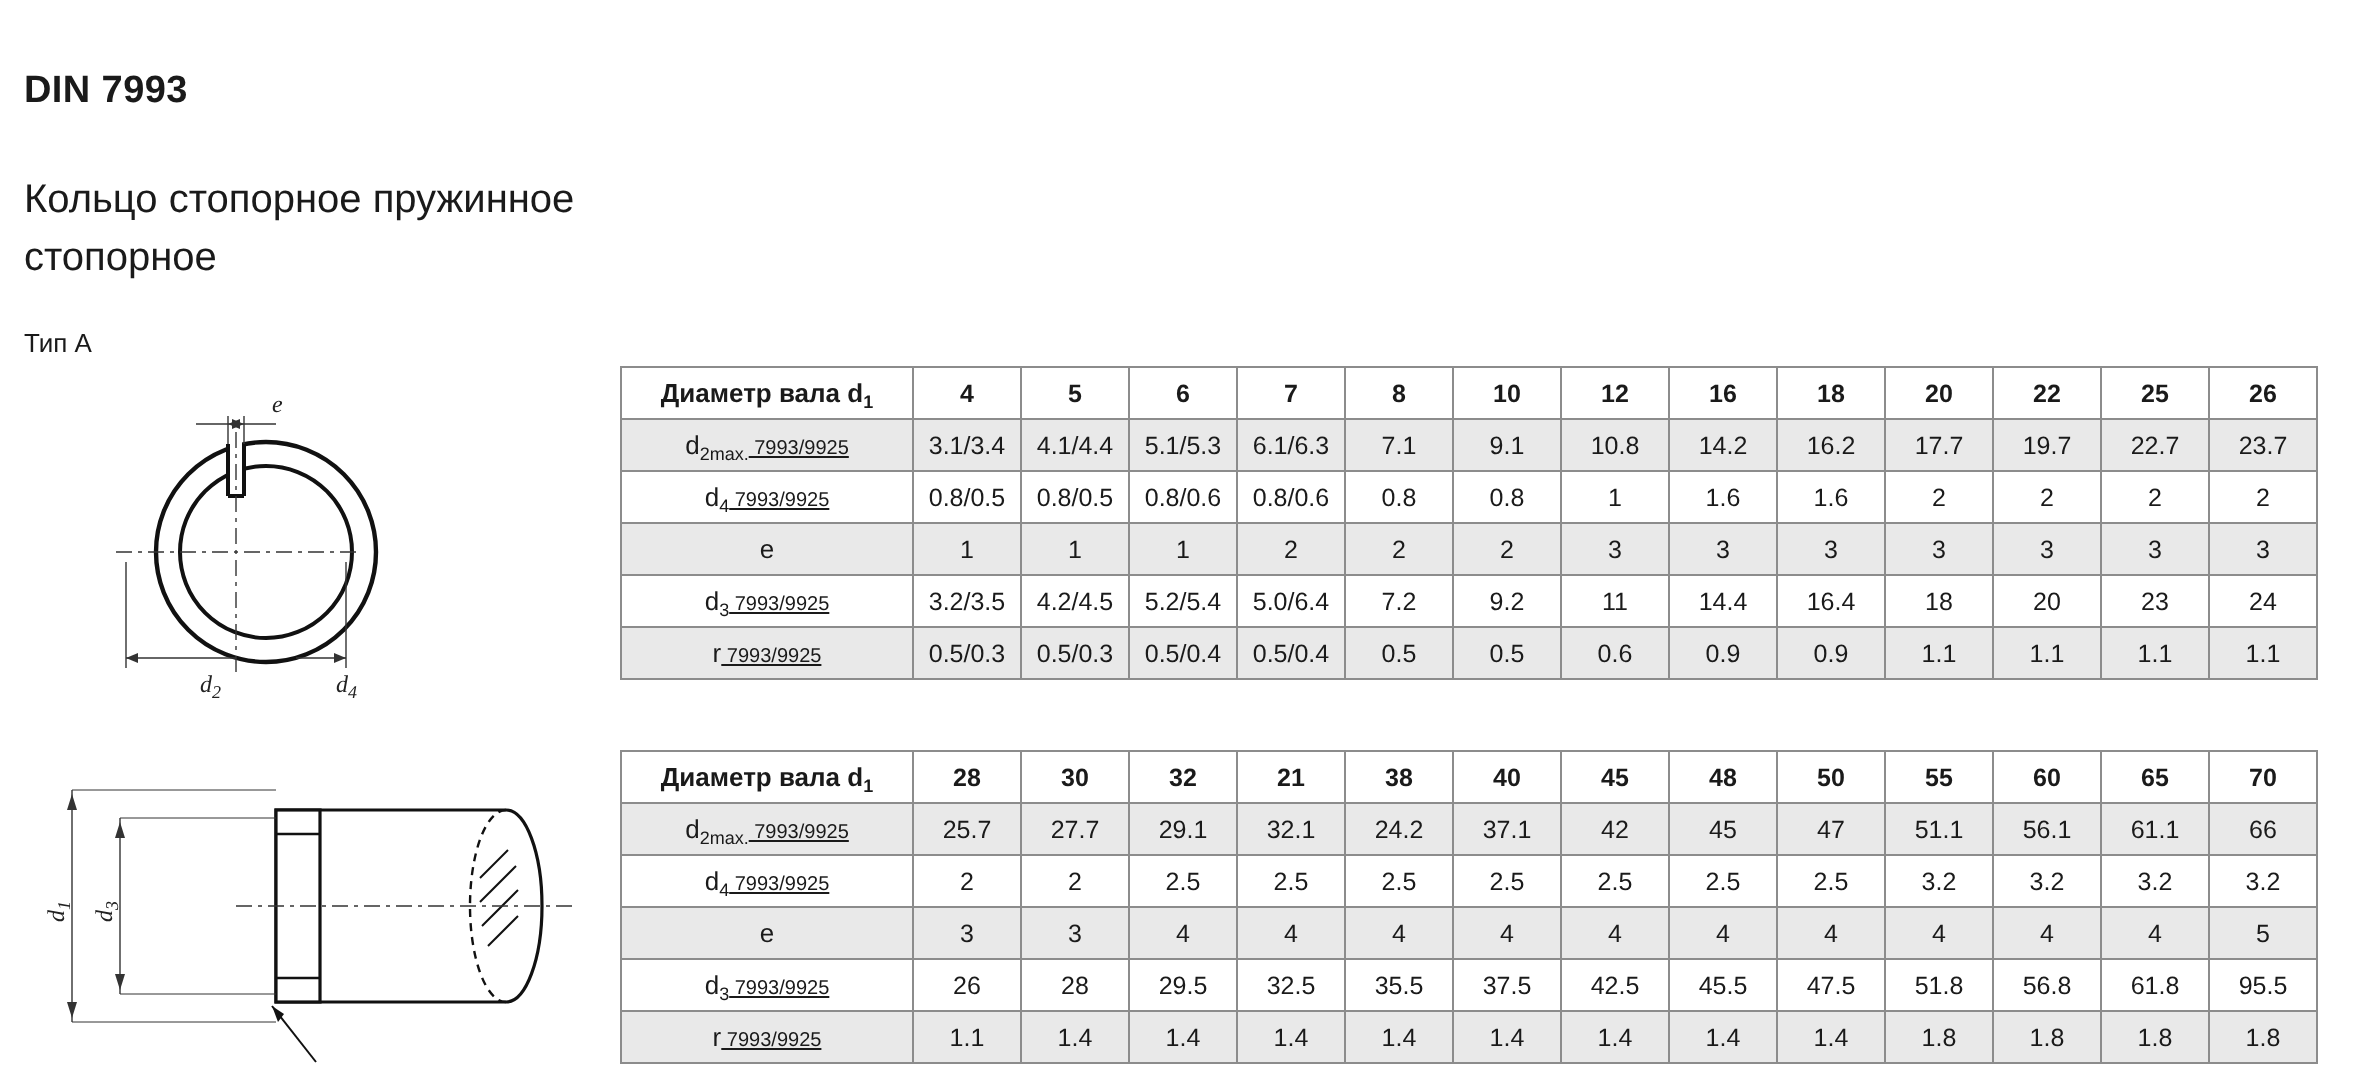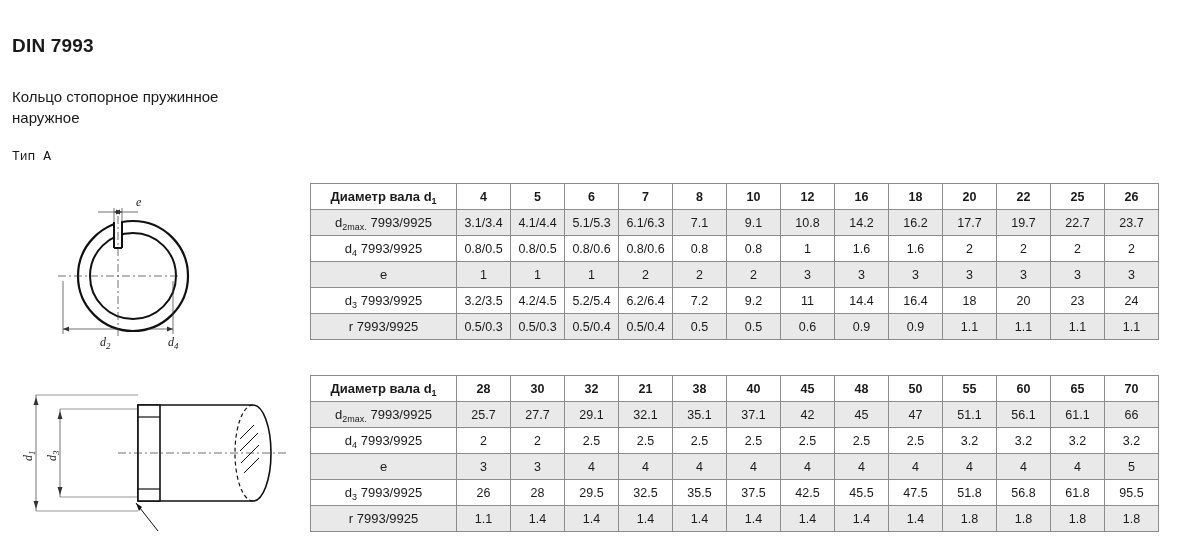--- a/index.html
+++ b/index.html
@@ -23,28 +23,27 @@
     margin-top: 28px;
   }
   .std-title {
     font-size: 19px;
     font-weight: bold;
     line-height: 1.45;
     letter-spacing: 0.2px;
   }
   .subtitle {
     margin-top: 26px;
-    font-size: 15px;
+    font-size: 20px;
     line-height: 1.45;
     max-width: 290px;
   }
   .type-label {
     margin-top: 20px;
     font-size: 13px;
-    font-family: Liberation Mono, monospace;
   }
 
   
   .drawing-top {
     position: absolute;
     left: 18px; top: 186px;
     width: 280px; height: 180px;
   }
   .drawing-bottom {
     position: absolute;
@@ -81,41 +80,41 @@
   td.rowhead {
     width: 146px;
     text-align: right;
     padding-right: 8px;
     font-size: 13px;
     white-space: nowrap;
   }
   td.rowhead.bold { font-weight: bold; }
   td.val { width: 54px; font-size: 12.5px; }
   sub { font-size: 9px; vertical-align: baseline; position: relative; top: 3px; }
-  .sm { font-size: 13px; }
+  .sm { font-size: 10px; text-decoration: underline; }
 
   .table1 { left: 310px; top: 183px; }
   .table2 { left: 310px; top: 375px; }
 
   
   .lbl {
     font-family: "Liberation Serif", serif;
     font-size: 12px;
     font-style: italic;
     fill: #222;
   }
 </style>
 </head>
 <body>
 
 <div class="left-col">
   <div class="std-title">DIN 7993</div>
   <div class="subtitle">
     <div>Кольцо стопорное пружинное</div>
-    <div>наружное</div>
+    <div>стопорное</div>
   </div>
   <div class="type-label">Тип А</div>
 </div>
 
 <div class="drawing-top">
   <svg width="280" height="180" viewBox="0 0 280 180">
 
     <path d="M 60 90
              a 55 55 0 1 1 55 55" fill="none" stroke="#111" stroke-width="2.2"></path>
     <path d="M 60 90 a 55 55 0 0 0 55 55" fill="none" stroke="#111" stroke-width="2.2"></path>
@@ -259,21 +258,21 @@
       <td class="val">3</td>
       <td class="val">3</td>
       <td class="val">3</td>
     </tr>
 
     <tr>
       <td class="rowhead"><span>d</span><sub>3</sub><span class="sm"> 7993/9925</span></td>
       <td class="val">3.2/3.5</td>
       <td class="val">4.2/4.5</td>
       <td class="val">5.2/5.4</td>
-      <td class="val">6.2/6.4</td>
+      <td class="val">5.0/6.4</td>
       <td class="val">7.2</td>
       <td class="val">9.2</td>
       <td class="val">11</td>
       <td class="val">14.4</td>
       <td class="val">16.4</td>
       <td class="val">18</td>
       <td class="val">20</td>
       <td class="val">23</td>
       <td class="val">24</td>
     </tr>
@@ -315,21 +314,21 @@
       <td class="val">65</td>
       <td class="val">70</td>
     </tr>
 
     <tr class="shaded">
       <td class="rowhead"><span>d</span><sub>2max.</sub><span class="sm"> 7993/9925</span></td>
       <td class="val">25.7</td>
       <td class="val">27.7</td>
       <td class="val">29.1</td>
       <td class="val">32.1</td>
-      <td class="val">35.1</td>
+      <td class="val">24.2</td>
       <td class="val">37.1</td>
       <td class="val">42</td>
       <td class="val">45</td>
       <td class="val">47</td>
       <td class="val">51.1</td>
       <td class="val">56.1</td>
       <td class="val">61.1</td>
       <td class="val">66</td>
     </tr>
 

